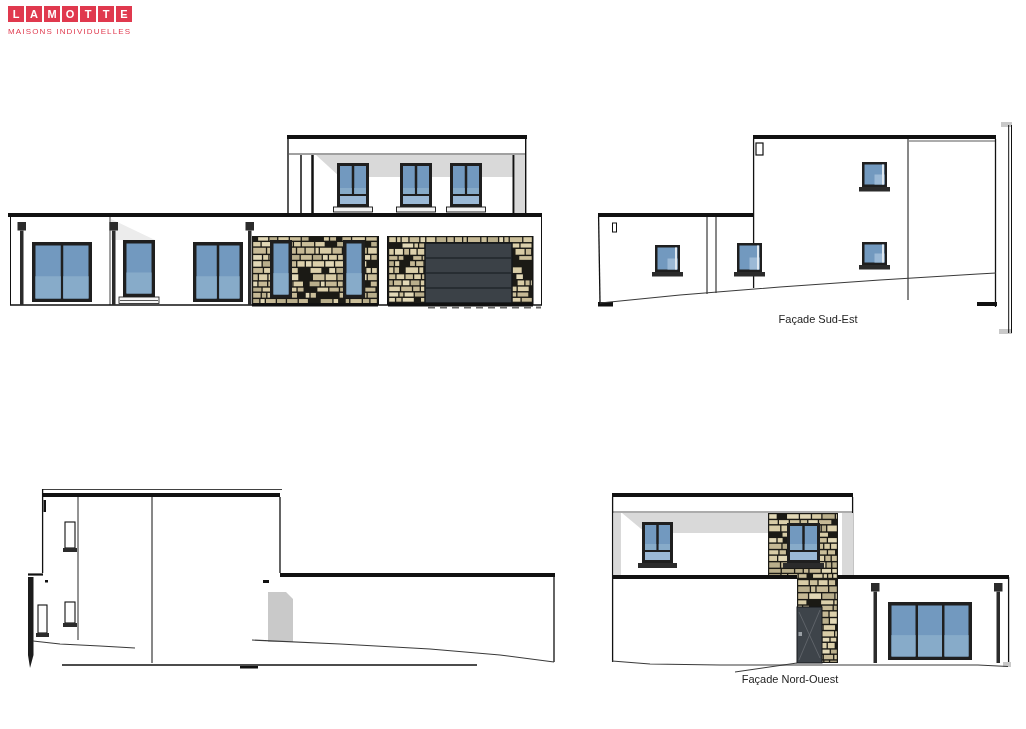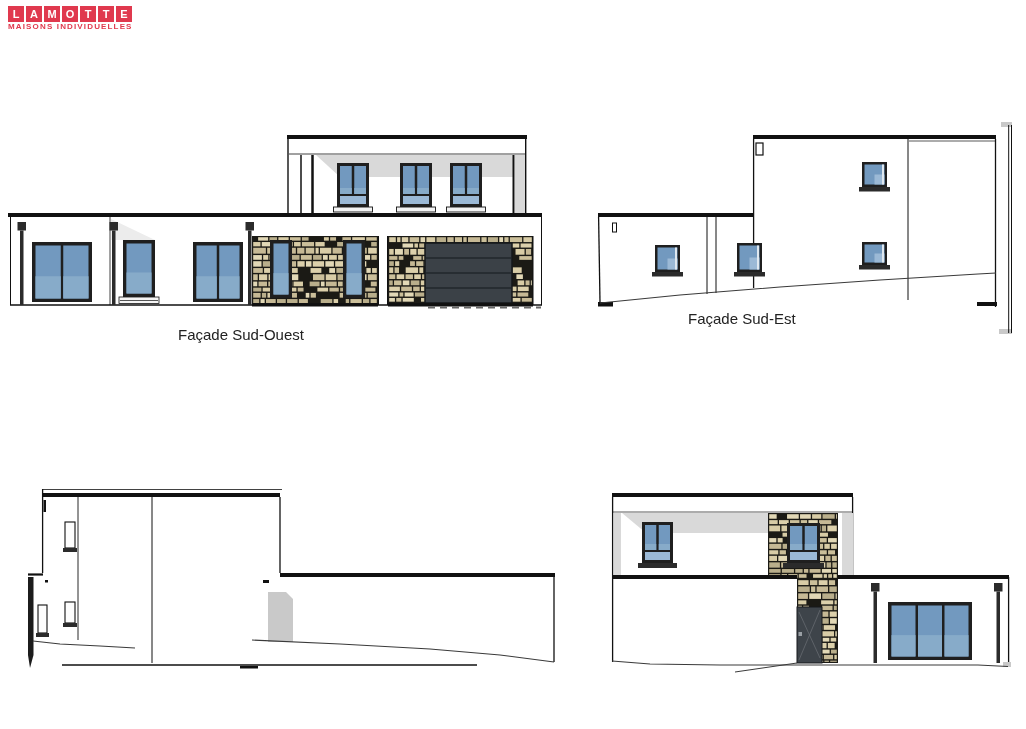--- a/index.html
+++ b/index.html
@@ -4,26 +4,26 @@
 <style>
   html,body{margin:0;padding:0;background:#ffffff;}
   body{width:1026px;height:729px;position:relative;overflow:hidden;
        font-family:"Liberation Sans",sans-serif;}
   .canvas{position:absolute;inset:0;background:#fff;}
   
   .logo{position:absolute;left:8px;top:6px;}
   .logo-squares{display:flex;gap:2px;}
   .logo-squares span{width:16px;height:16px;background:var(--accent);color:#fff;
       font-weight:bold;font-size:11px;line-height:16px;text-align:center;display:block;}
-  .logo-sub{color:var(--accent);font-weight:bold;font-size:8px;
+  .logo-sub{margin-top:5px;color:var(--accent);font-weight:normal;font-size:8px;
       letter-spacing:1.15px;white-space:nowrap;}
   
   svg.plan{position:absolute;left:0;top:0;}
-  .facade-label{position:absolute;width:260px;color:var(--labeltext);
-      font-size:15px;line-height:18px;}
+  .facade-label{position:absolute;width:260px;text-align:center;color:var(--labeltext);
+      font-size:11px;line-height:18px;}
   #lbl-so{left:178px;top:326px;}
   #lbl-se{left:688px;top:310px;}
   #lbl-ne{left:112px;top:678px;}
   #lbl-no{left:660px;top:670px;}
 </style>
 </head>
 <body>
 
 <div class="canvas">
 
@@ -694,15 +694,15 @@
         <g>
           <rect x="994" y="583" width="8.5" height="8.5" fill="#2b2b2b"></rect>
           <rect x="996.5" y="591.5" width="3.5" height="71.5" fill="#2b2b2b"></rect>
         </g>
         <rect x="1003" y="662" width="8" height="5" fill="#c9c9c9"></rect>
         <polyline points="612,661 650,664 720,665 978,665 1008,666.5" fill="none" stroke="#3a3a3a" stroke-width="1.2"></polyline>
         <polyline points="797,663 735,672" fill="none" stroke="#3a3a3a" stroke-width="1"></polyline>
       </g>
     </svg>
 
-  <div class="facade-label" id="lbl-so">Façade Sud-Ouest</div>
   <div class="facade-label" id="lbl-se">Façade Sud-Est</div>
+  <div class="facade-label" id="lbl-no">Façade Nord-Ouest</div>
 </div>
 
 </body></html>

